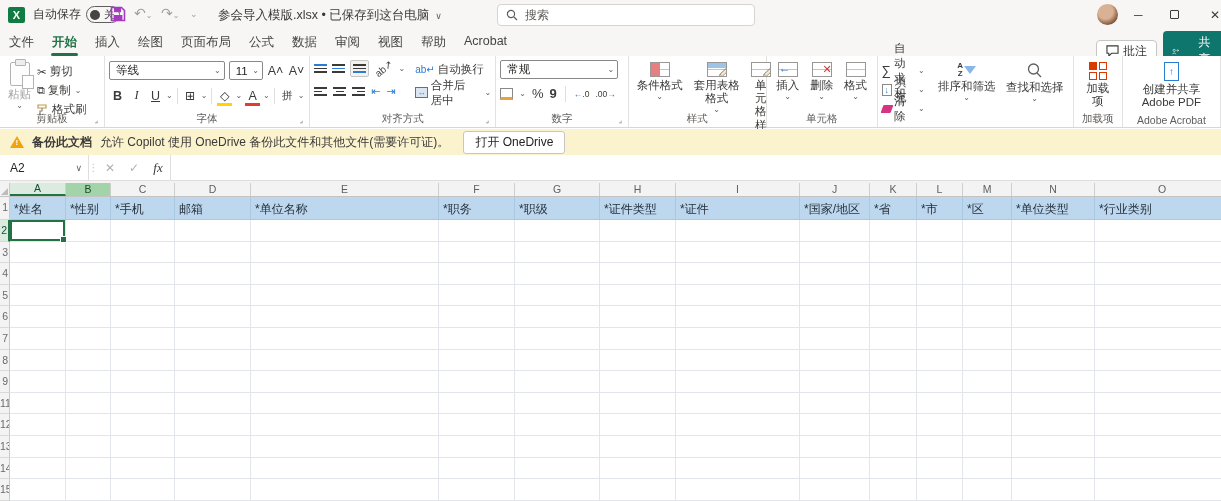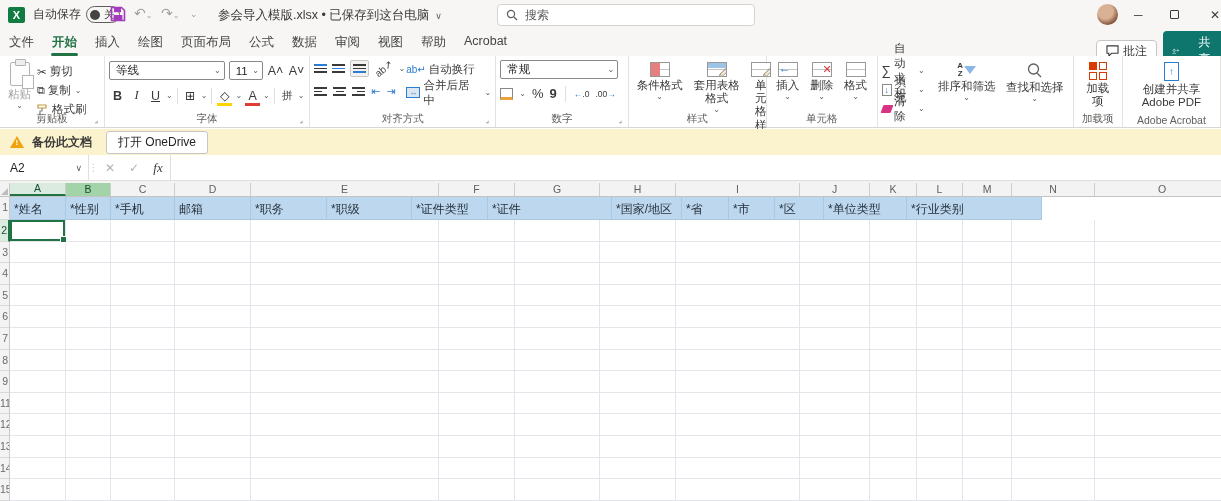--- a/index.html
+++ b/index.html
@@ -311,21 +311,21 @@
           </span>
         <span class="bars right">
             <i></i>
             <i></i>
             <i></i>
           </span>
         <span style="font-size:11px;color:#2b7cd3">⇤</span>
         <span style="font-size:11px;color:#2b7cd3">⇥</span>
       </div>
     </div>
-    <div class="col" style="margin-left:1px;padding-top:1px">
+    <div class="col" style="margin-left:10px;padding-top:1px">
       <div class="smallrow">
         <span class="wrapico">ab↵</span>
         <span>自动换行</span>
         </div>
       <div class="smallrow" style="margin-top:4px">
         <span class="mergeico">↔</span>
         <span>合并后居中</span>
         <span class="ddb" style="margin-left:8px">⌄</span>
         </div>
     </div>
@@ -448,20 +448,21 @@
       <span style="width:70px">创建并共享 Adobe PDF</span>
     </div>
     <span class="glabel">Adobe Acrobat</span>
   </div>
   <div style="flex:1"></div>
 </div>
 
 <div id="alertbar">
   <span class="warn"></span>
   <span class="alert-title">备份此文档</span>
+  <span>允许 Copilot 使用 OneDrive 备份此文件和其他文件(需要许可证)。</span>
   <span class="btn-onedrive">打开 OneDrive</span>
 </div>
 
 <div id="formulabar">
   <div class="namebox">
     <span>A2</span>
     <span class="caret">∨</span>
   </div>
   <div class="fb-dots">⋮</div>
   <div class="fbtn">✕</div>
@@ -490,20 +491,21 @@
       <div class="colhdr" style="width: 83px;">N</div>
       <div class="colhdr" style="width: 135px;">O</div>
     </div>
   <div>
       <div class="grow first">
         <div class="rownum">1</div>
         <div class="cell hdrcell" style="width: 56px;">*姓名</div>
         <div class="cell hdrcell" style="width: 45px;">*性别</div>
         <div class="cell hdrcell" style="width: 64px;">*手机</div>
         <div class="cell hdrcell" style="width: 76px;">邮箱</div>
+        <div class="cell hdrcell" style="width: 188px;">*单位名称</div>
         <div class="cell hdrcell" style="width: 76px;">*职务</div>
         <div class="cell hdrcell" style="width: 85px;">*职级</div>
         <div class="cell hdrcell" style="width: 76px;">*证件类型</div>
         <div class="cell hdrcell" style="width: 124px;">*证件</div>
         <div class="cell hdrcell" style="width: 70px;">*国家/地区</div>
         <div class="cell hdrcell" style="width: 47px;">*省</div>
         <div class="cell hdrcell" style="width: 46px;">*市</div>
         <div class="cell hdrcell" style="width: 49px;">*区</div>
         <div class="cell hdrcell" style="width: 83px;">*单位类型</div>
         <div class="cell hdrcell" style="width: 135px;">*行业类别</div>

